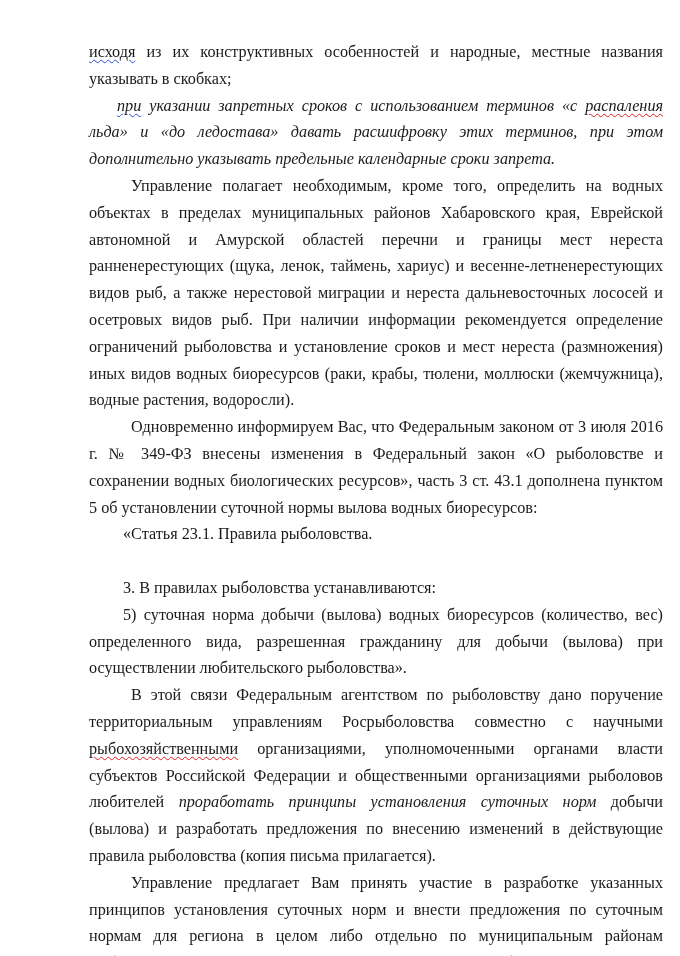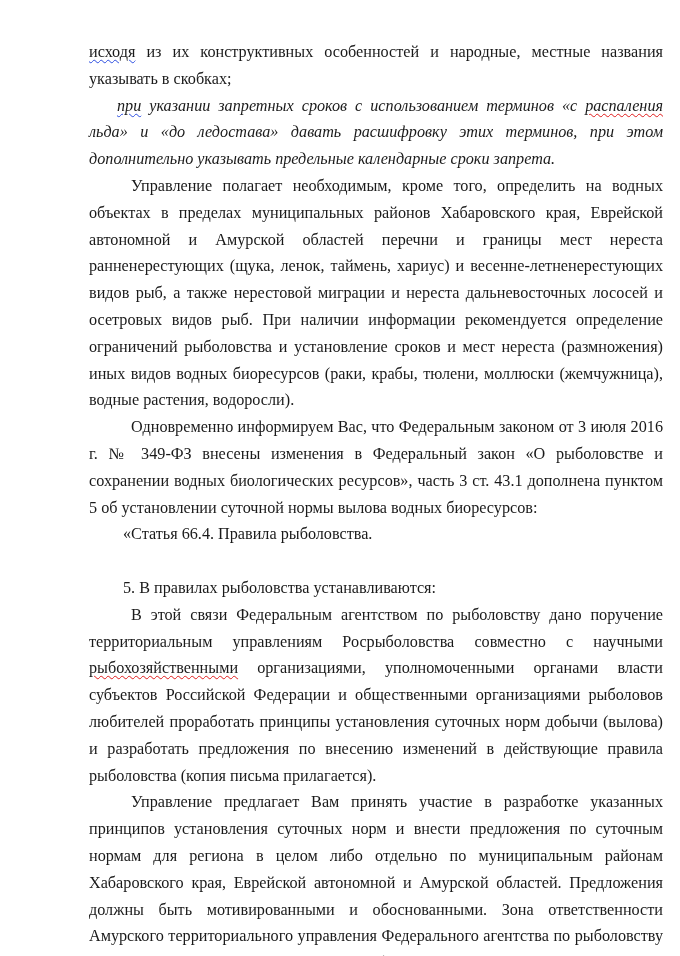--- a/index.html
+++ b/index.html
@@ -72,43 +72,45 @@
   .sp-err {
     
     text-decoration-color: #e01b1b;
   }
   .gr-err {
     
     text-decoration-color: #2b4de0;
   }
 
   .ital {
+    font-style: italic;
   }
 </style>
 </head>
 <body style="color: rgb(26, 26, 26);">
 
 <div id="page" style="background: rgb(255, 255, 255);">
 
   <div id="doc-body">
 
     <p class="para"><span class="gr-err" style="text-decoration-color: rgb(43, 77, 224);">исходя</span><span> из их конструктивных особенностей и народные, местные названия указывать в скобках;</span></p>
 
     <p class="para indent-sm"><span class="gr-err" style="text-decoration-color: rgb(43, 77, 224);">при</span><span> указании запретных сроков с использованием терминов «с </span><span class="sp-err" style="text-decoration-color: rgb(224, 27, 27);">распаления</span><span> льда» и «до ледостава» давать расшифровку этих терминов, при этом дополнительно указывать предельные календарные сроки запрета.</span></p>
 
     <p class="para indent"><span>Управление полагает необходимым, кроме того, определить на водных объектах в пределах муниципальных районов Хабаровского края, Еврейской автономной и Амурской областей перечни и границы мест нереста ранненерестующих (щука, ленок, таймень, хариус) и весенне-летненерестующих видов рыб, а также нерестовой миграции и нереста дальневосточных лососей и осетровых видов рыб. При наличии информации рекомендуется определение ограничений рыболовства и установление сроков и мест нереста (размножения) иных видов водных биоресурсов (раки, крабы, тюлени, моллюски (жемчужница), водные растения, водоросли).</span></p>
 
 
     <p class="para indent"><span>Одновременно информируем Вас, что Федеральным законом от 3 июля 2016 г. № 349-ФЗ внесены изменения в Федеральный закон «О рыболовстве и сохранении водных биологических ресурсов», часть 3 ст. 43.1 дополнена пунктом 5 об установлении суточной нормы вылова водных биоресурсов:</span></p>
 
-    <p class="para indent-md"><span>«Статья 66.4. Правила рыболовства.</span></p>
+    <p class="para indent-md"><span>«Статья 23.1. Правила рыболовства.</span></p>
 
     <div class="spacer-line"></div>
 
-    <p class="para indent-md"><span>5. В правилах рыболовства устанавливаются:</span></p>
+    <p class="para indent-md"><span>3. В правилах рыболовства устанавливаются:</span></p>
 
+    <p class="para indent-md"><span>5) суточная норма добычи (вылова) водных биоресурсов (количество, вес) определенного вида, разрешенная гражданину для добычи (вылова) при осуществлении любительского рыболовства».</span></p>
 
     <p class="para indent"><span>В этой связи Федеральным агентством по рыболовству дано поручение территориальным управлениям Росрыболовства совместно с научными </span><span class="sp-err" style="text-decoration-color: rgb(224, 27, 27);">рыбохозяйственными</span><span> организациями, уполномоченными органами власти субъектов Российской Федерации и общественными организациями рыболовов любителей </span><span class="ital">проработать принципы установления суточных норм</span><span> добычи (вылова) и разработать предложения по внесению изменений в действующие правила рыболовства (копия письма прилагается).</span></p>
 
     <p class="para indent"><span>Управление предлагает Вам принять участие в разработке указанных принципов установления суточных норм и внести предложения по суточным нормам для региона в целом либо отдельно по муниципальным районам Хабаровского края, Еврейской автономной и Амурской областей. Предложения должны быть мотивированными и обоснованными. Зона ответственности Амурского территориального управления Федерального агентства по рыболовству охватывает территорию этих трех субъектов Российской Федерации и не распространяется на территорию Приморского края и Сахалинской области.</span></p>
 
   </div>
 </div>
 
 </body></html>

